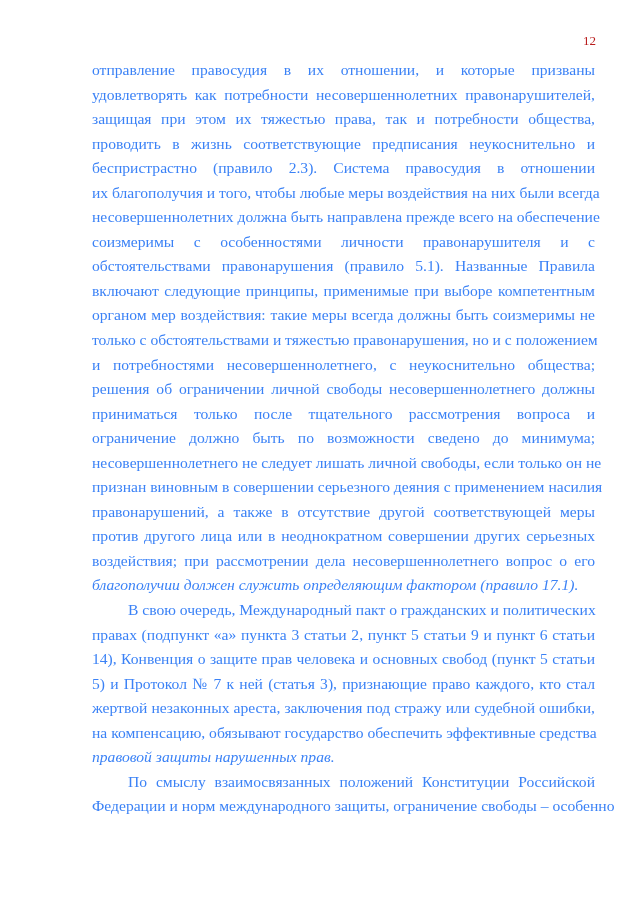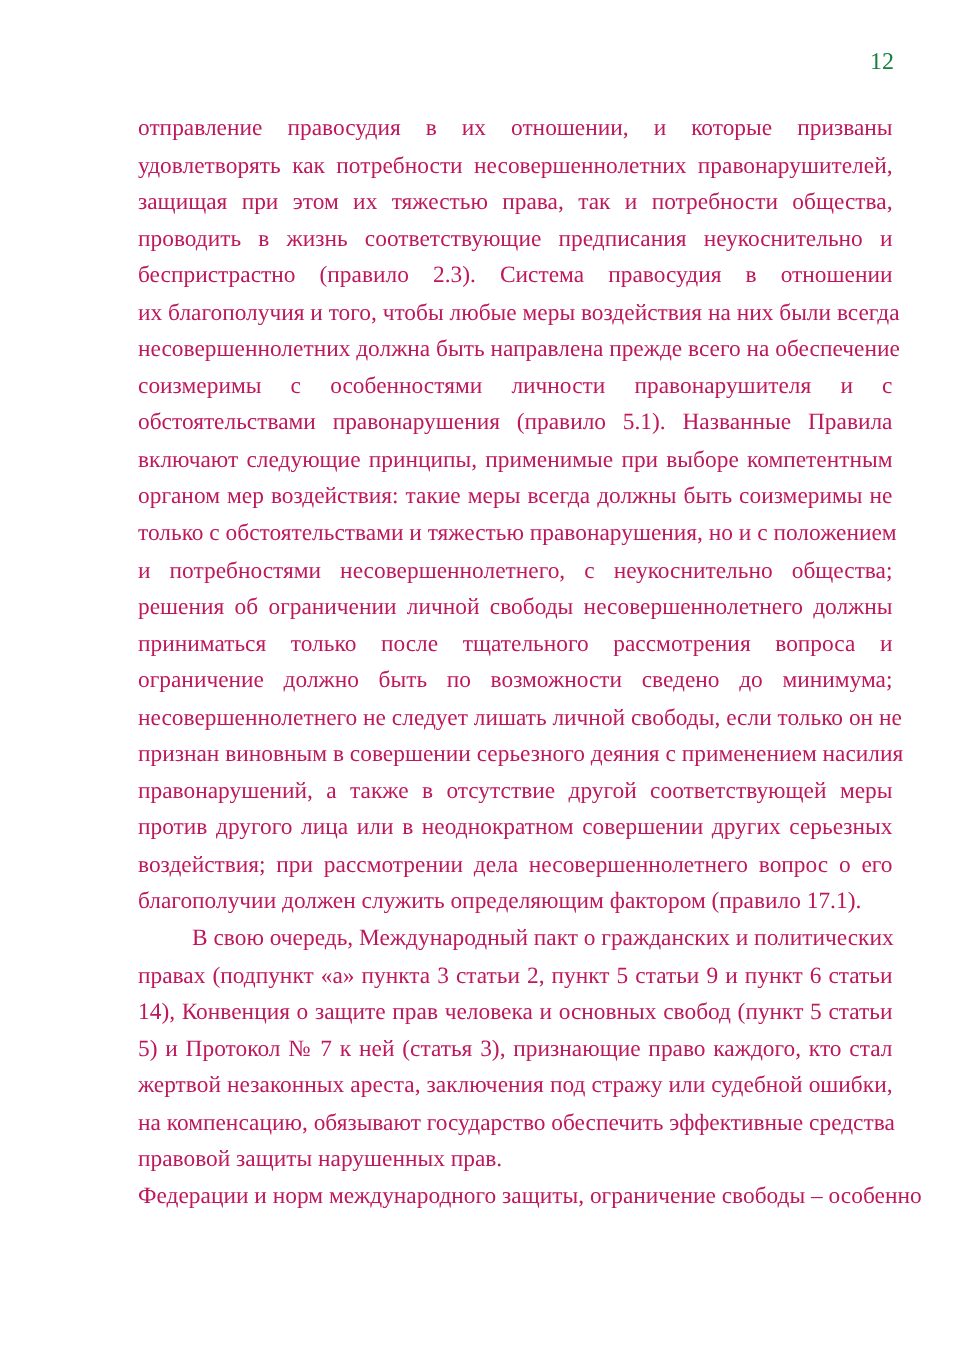--- a/index.html
+++ b/index.html
@@ -1,27 +1,27 @@
 <!DOCTYPE html>
 <html><head>
 <meta charset="utf-8">
 <style>
   html, body { margin: 0; padding: 0; background: #ffffff; }
   body { width: 640px; height: 905px; position: relative; overflow: hidden; }
   .page-number {
     position: absolute; top: 33px; right: 44px;
-    font-family: "Liberation Serif", serif; font-size: 16px; color: #15803d;
+    font-family: "Liberation Serif", serif; font-size: 13px; color: #b91c1c;
   }
   .body-text {
     position: absolute; top: 58px; left: 92px; width: 503px;
     font-family: "Liberation Serif", serif; font-size: 15.6px; line-height: 24.55px;
-    color: #be185d; text-align: justify; margin-top: 16px;
+    color: #3b82f6; text-align: justify;
   }
   .line { display: block; height: 24.55px; white-space: nowrap; text-align: justify; text-align-last: justify; }
-  .line.last { text-align-last: left; }
+  .line.last { text-align-last: left; font-style: italic; }
   .line.indent { padding-left: 36px; }
 </style>
 </head>
 <body>
 
 <div class="page-number">12</div>
 
 <div class="body-text">
 
   <div>
@@ -53,15 +53,16 @@
     <span class="line indent">В свою очередь, Международный пакт о гражданских и политических</span>
     <span class="line">правах (подпункт «а» пункта 3 статьи 2, пункт 5 статьи 9 и пункт 6 статьи</span>
     <span class="line">14), Конвенция о защите прав человека и основных свобод (пункт 5 статьи</span>
     <span class="line">5) и Протокол № 7 к ней (статья 3), признающие право каждого, кто стал</span>
     <span class="line">жертвой незаконных ареста, заключения под стражу или судебной ошибки,</span>
     <span class="line">на компенсацию, обязывают государство обеспечить эффективные средства</span>
     <span class="line last">правовой защиты нарушенных прав.</span>
   </div>
 
   <div>
+    <span class="line indent">По смыслу взаимосвязанных положений Конституции Российской</span>
     <span class="line">Федерации и норм международного защиты, ограничение свободы – особенно</span>
   </div>
 </div>
 
 </body></html>

